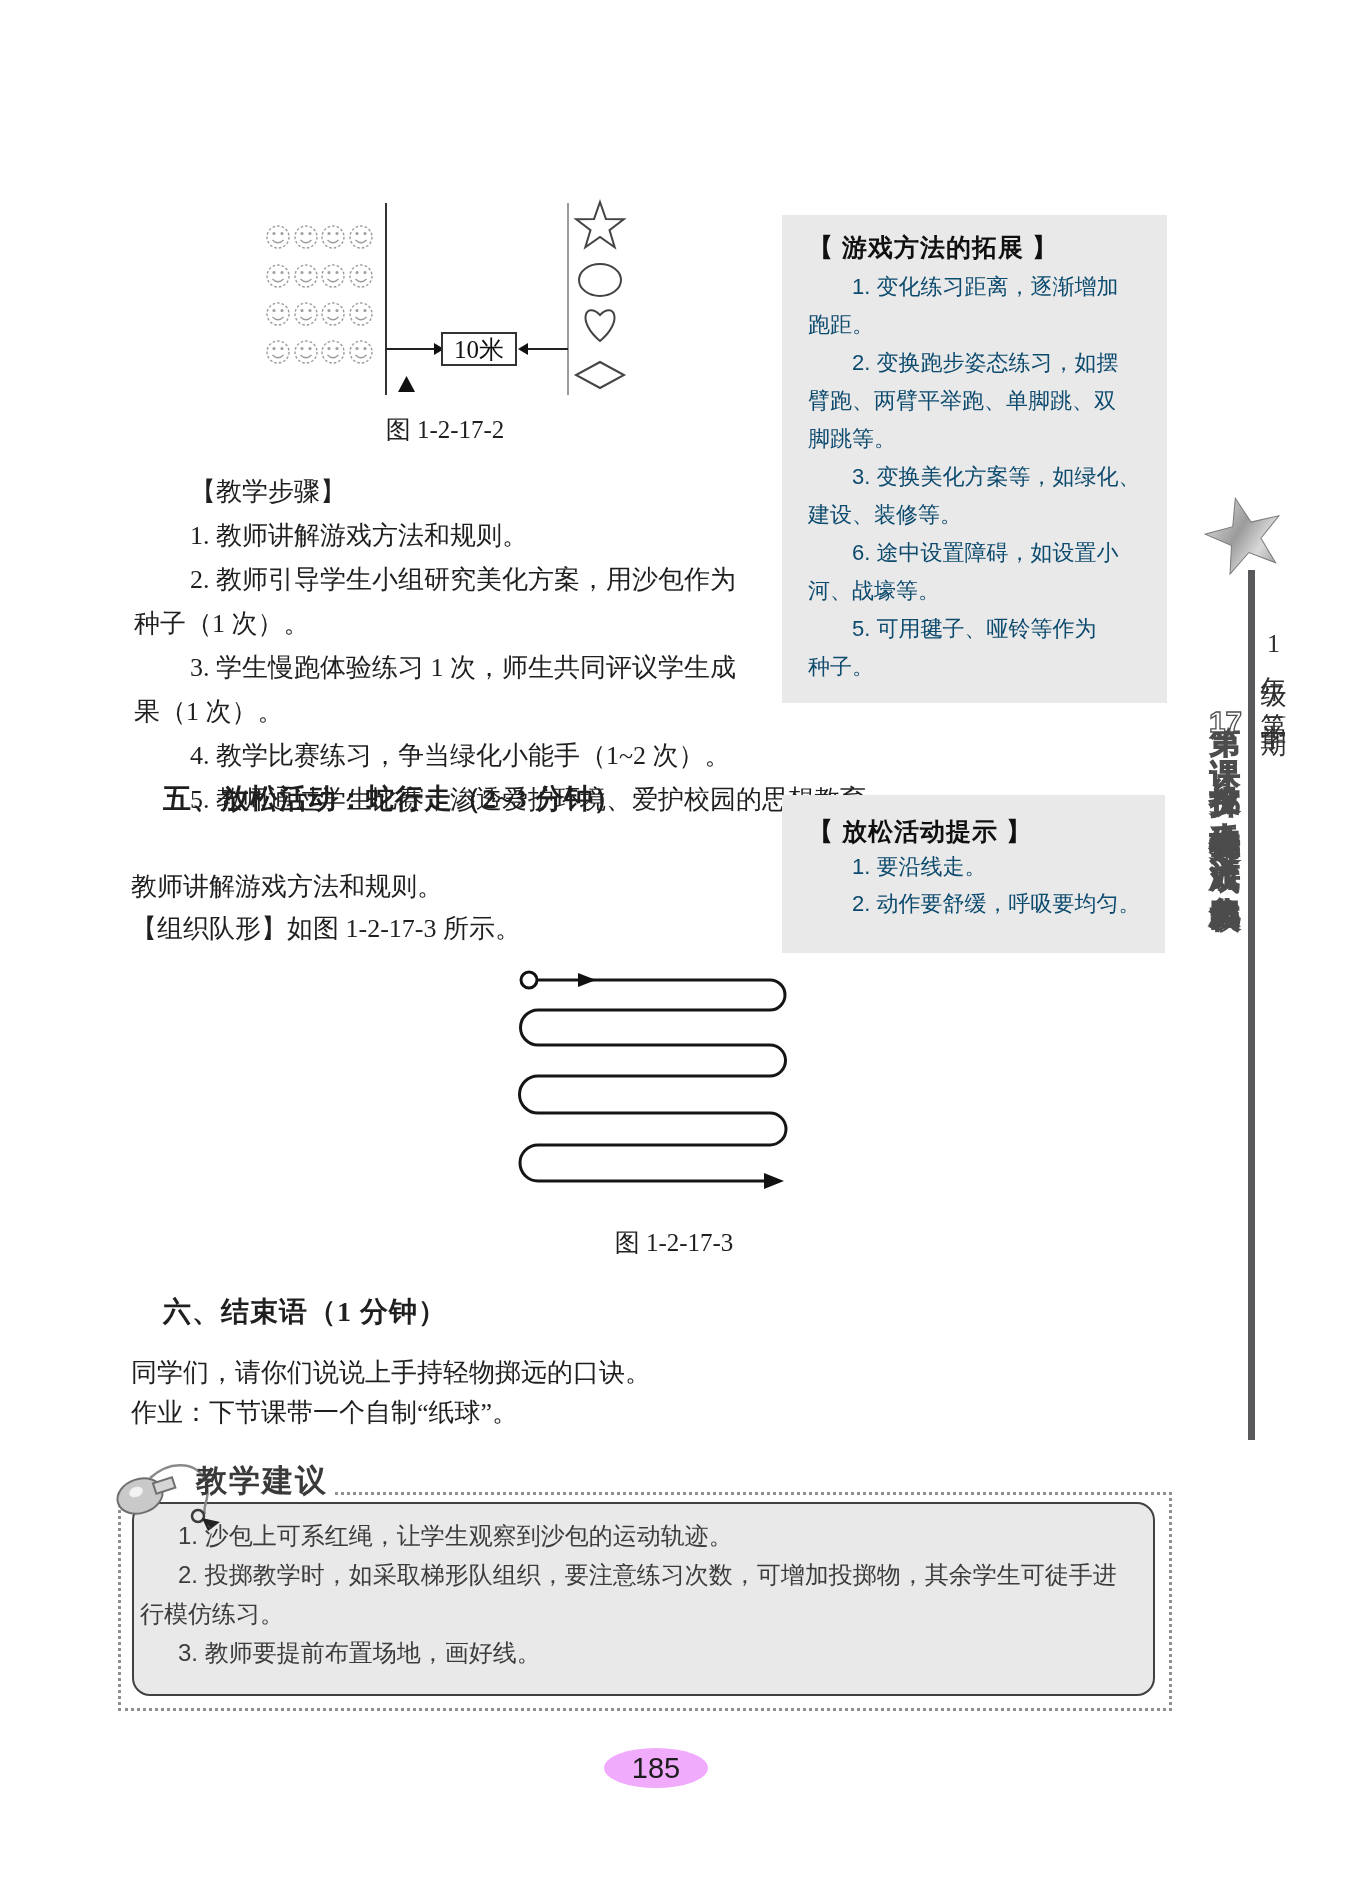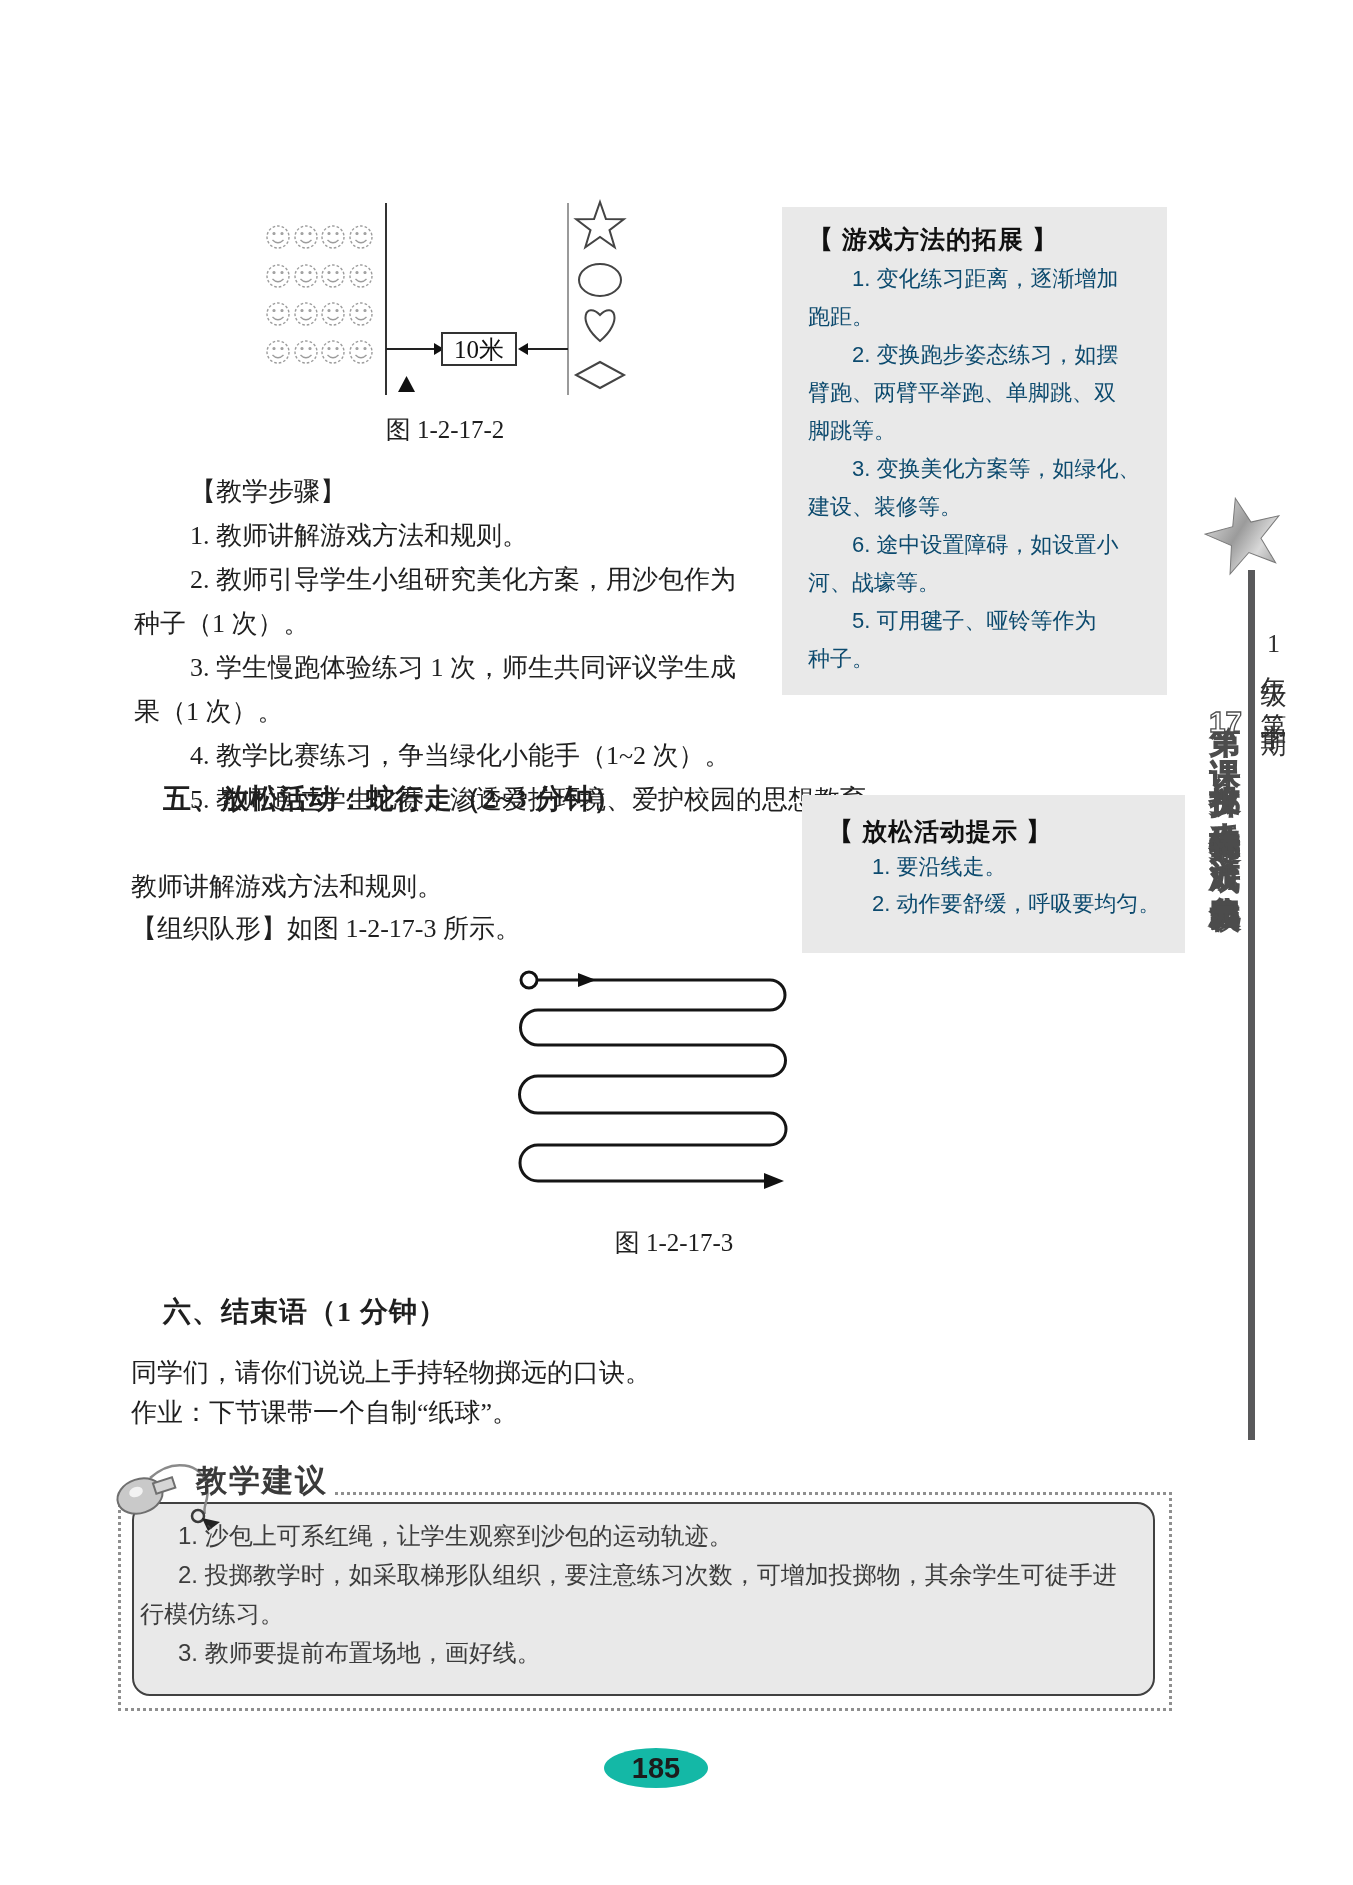--- a/index.html
+++ b/index.html
@@ -15,41 +15,41 @@
                font-size:22px;color:#0c4a6e;}
   
   .ln{white-space:nowrap;}
   .item>.ln:first-child{text-indent:var(--ind,52px);}
 
   
   #steps{left:134px;top:470px;width:900px;font-size:26px;line-height:44px;--ind:56px;}
   .bodyline{font-size:26px;line-height:34px;white-space:nowrap;}
   .sechead{font-size:28px;font-weight:bold;white-space:nowrap;letter-spacing:1px;}
 
-  #box1{left:782px;top:207px;width:385px;height:488px;padding:16px 0 0 26px;box-sizing:border-box;}
+  #box1{left:782px;top:215px;width:385px;height:488px;padding:16px 0 0 26px;box-sizing:border-box;}
   #box1 .bhead{margin-bottom:4px;}
   #box1 .btext{line-height:38px;--ind:44px;}
-  #box2{left:782px;top:795px;width:383px;height:158px;padding:20px 0 15px 26px;box-sizing:border-box;margin-left:20px;}
+  #box2{left:782px;top:795px;width:383px;height:158px;padding:20px 0 15px 26px;box-sizing:border-box;}
   #box2 .btext{line-height:37px;--ind:44px;}
 
   
   #sg-frame{left:118px;top:1492px;width:1048px;height:216px;
             border-left:3px dotted #8f8f8f;border-right:3px dotted #8f8f8f;border-bottom:3px dotted #8f8f8f;}
   #sg-topline{left:335px;top:1492px;width:831px;height:0;border-top:3px dotted #8f8f8f;}
   #sg-inner{left:132px;top:1502px;width:1023px;height:194px;background:#e9e9e9;
             border:2px solid #414141;border-radius:18px;box-sizing:border-box;}
   #sg-title{left:196px;top:1460px;font-family:"Liberation Sans","DejaVu Sans",sans-serif;
             font-weight:800;font-size:31px;color:#3a3a3a;letter-spacing:2px;}
   #sg-text{left:140px;top:1516px;width:1010px;font-family:"Liberation Sans","DejaVu Sans",sans-serif;
            font-size:24px;line-height:39px;color:#3c3c3c;--ind:38px;}
 
   
-  #pagenum{left:604px;top:1748px;width:104px;height:40px;border-radius:50%;background:#14b8a6;
+  #pagenum{left:604px;top:1748px;width:104px;height:40px;border-radius:50%;background:#f0abfc;
            display:flex;align-items:center;justify-content:center;
-           font-family:"Liberation Sans","DejaVu Sans",sans-serif;font-weight:bold;font-size:29px;color:#1c1c1c;}
+           font-family:"Liberation Sans","DejaVu Sans",sans-serif;font-weight:normal;font-size:29px;color:#1c1c1c;}
 
   
   #side-line{left:1248px;top:570px;width:7px;height:870px;background:#59595b;}
   #side-grade{left:1256px;top:630px;writing-mode:vertical-rl;
               font-family:"Liberation Serif","DejaVu Serif",serif;font-size:26px;color:#2f2f2f;
               letter-spacing:6px;}
   #side-lesson{left:1204px;top:704px;writing-mode:vertical-rl;
                font-family:"Liberation Sans","DejaVu Sans",sans-serif;font-weight:bold;font-size:30px;
                letter-spacing:2px;color:#ffffff;-webkit-text-stroke:1.3px #4c4c4c;}
   .tcy{text-combine-upright:all;}

